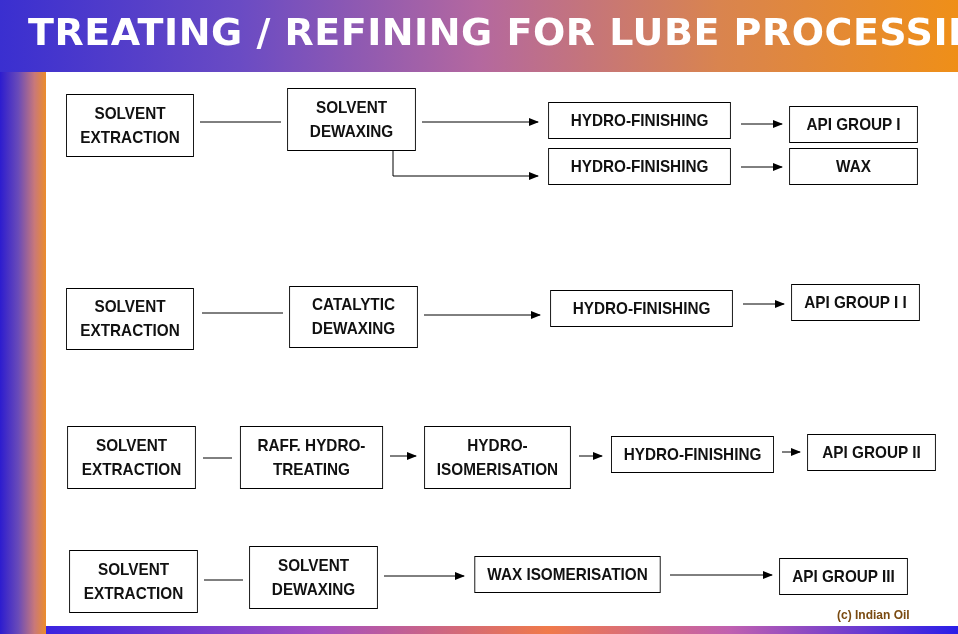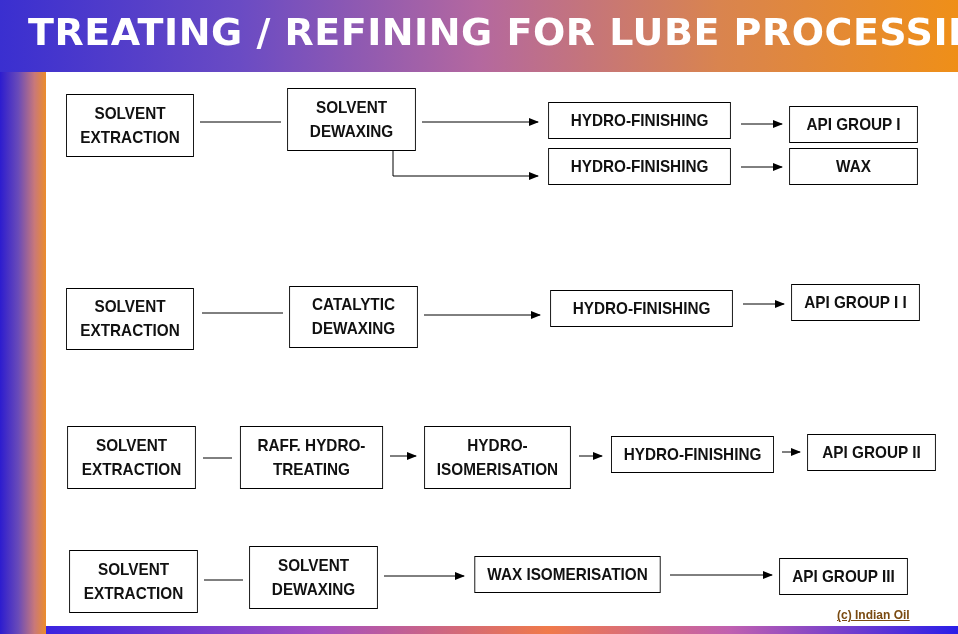--- a/index.html
+++ b/index.html
@@ -32,21 +32,20 @@
       display: flex; align-items: center; justify-content: center;
       text-align: center; font-weight: bold; font-size: 17px; line-height: 24px;
       color: #111; white-space: pre-line;
       transform: scaleX(0.9);
     }
     svg.wires { position: absolute; left: 0; top: 0; }
     .credit {
       position: absolute; left: 837px; top: 608px;
       font-size: 12px; font-weight: bold; color: #7a4a10;
       white-space: nowrap;
-      text-decoration: underline;
     }
   </style>
 </head>
 <body>
 
 <div class="title-bar">
   <div class="title-text">TREATING / REFINING FOR LUBE PROCESSING</div>
 </div>
 <div class="side-bar"></div>
 <div class="bottom-bar"></div>

